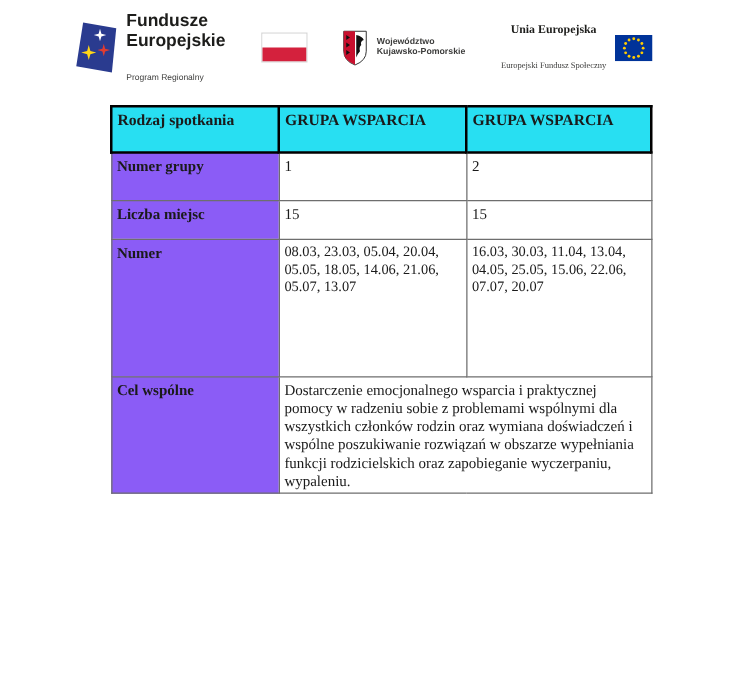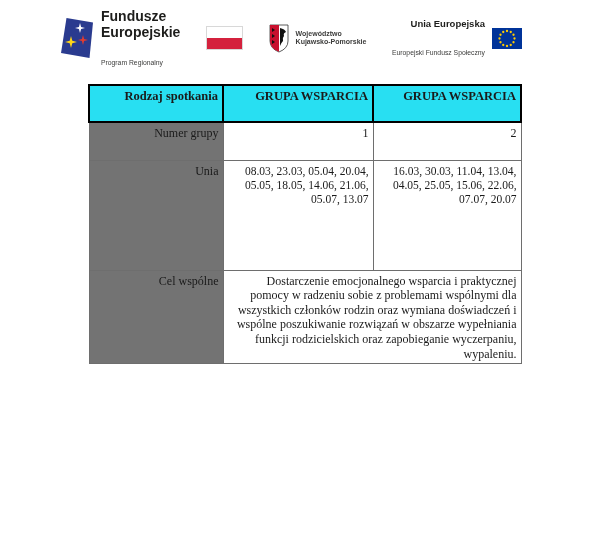--- a/index.html
+++ b/index.html
@@ -20,25 +20,25 @@
   .lt-small{font-size:7px;color:#3c3c3b;font-weight:bold;line-height:1.2;}
   .pl-flag{width:37px;height:24px;border:1px solid #d8d8d8;box-sizing:border-box;display:flex;flex-direction:column;}
   .pl-flag .w{flex:1;background:#ffffff;}
   .pl-flag .r{flex:1;background:#d4213d;}
   
   table.main{
     position:absolute;left:88px;top:84px;border-collapse:collapse;table-layout:fixed;
     width:432px;
   }
   table.main td{
-    border:1px solid #6e6e6e;vertical-align:top;text-align:right;
+    border:1px solid #6e6e6e;vertical-align:top;text-align:left;
     padding:3px 4px 2px 4px;font-size:12px;line-height:1.22;
   }
   td.lbl{
-    background:#737373;font-weight:normal;font-size:12px;
+    background:#8b5cf6;font-weight:bold;font-size:12px;
   }
   tr.r-head td{
     background:#28dff2;font-weight:bold;font-size:12.5px;
     border:2px solid #000000;
   }
   td.just{
     text-align:justify;padding:2px 7px 2px 7px;font-size:11.5px;line-height:1.08;
   }
   .col-lbl{width:134px;}
   .col-a{width:150px;}
@@ -85,21 +85,21 @@
       <path d="M3,4 l3,2 -3,2 Z M3,10 l3,2 -3,2 Z M3,16 l3,2 -3,2 Z" fill="#111111"></path>
       <path d="M11,4 q5,1 6,4 q-3,1 -2,4 q-2,2 -1,5 q-2,2 -3,5 Z" fill="#111111"></path>
     </svg>
     <div class="logo-text">
       <div class="lt-small">Województwo
 Kujawsko-Pomorskie</div>
     </div>
   </div>
 
   <div class="logo">
-    <div class="logo-text" style="text-align:right;">
+    <div class="logo-text" style="text-align:center;font-family:Liberation Serif, serif;">
       <div class="lt-title big">Unia Europejska</div>
       <div class="lt-sub">Europejski Fundusz Społeczny</div>
     </div>
     <svg width="30" height="21" viewBox="0 0 30 21">
       <rect x="0" y="0" width="30" height="21" fill="#003399"></rect>
       <g fill="#ffcc00">
         <circle cx="15" cy="3" r="1.15"></circle>
           <circle cx="18.75" cy="4" r="1.15"></circle>
         <circle cx="21.5" cy="6.75" r="1.15"></circle>
           <circle cx="22.5" cy="10.5" r="1.15"></circle>
@@ -132,23 +132,28 @@
   </tr>
 
   <tr class="r-num">
     <td class="lbl">Numer grupy</td>
     <td>1</td>
     <td>2</td>
   </tr>
 
 
 
+  <tr class="r-count">
+    <td class="lbl">Liczba miejsc</td>
+    <td>15</td>
+    <td>15</td>
+  </tr>
 
   <tr class="r-data">
-    <td class="lbl">Unia</td>
+    <td class="lbl">Numer</td>
     <td style="font-size:11.5px;margin-left:28px;">08.03, 23.03, 05.04, 20.04, 05.05, 18.05, 14.06, 21.06, 05.07, 13.07</td>
     <td style="font-size:11.5px;">16.03, 30.03, 11.04, 13.04, 04.05, 25.05, 15.06, 22.06, 07.07, 20.07</td>
   </tr>
 
   <tr class="r-cel">
     <td class="lbl">Cel wspólne</td>
     <td class="just" colspan="2">Dostarczenie emocjonalnego wsparcia i praktycznej pomocy w radzeniu sobie z problemami wspólnymi dla wszystkich członków rodzin oraz wymiana doświadczeń i wspólne poszukiwanie rozwiązań w obszarze wypełniania funkcji rodzicielskich oraz zapobieganie wyczerpaniu, wypaleniu.</td>
   </tr>
 
 </tbody>

